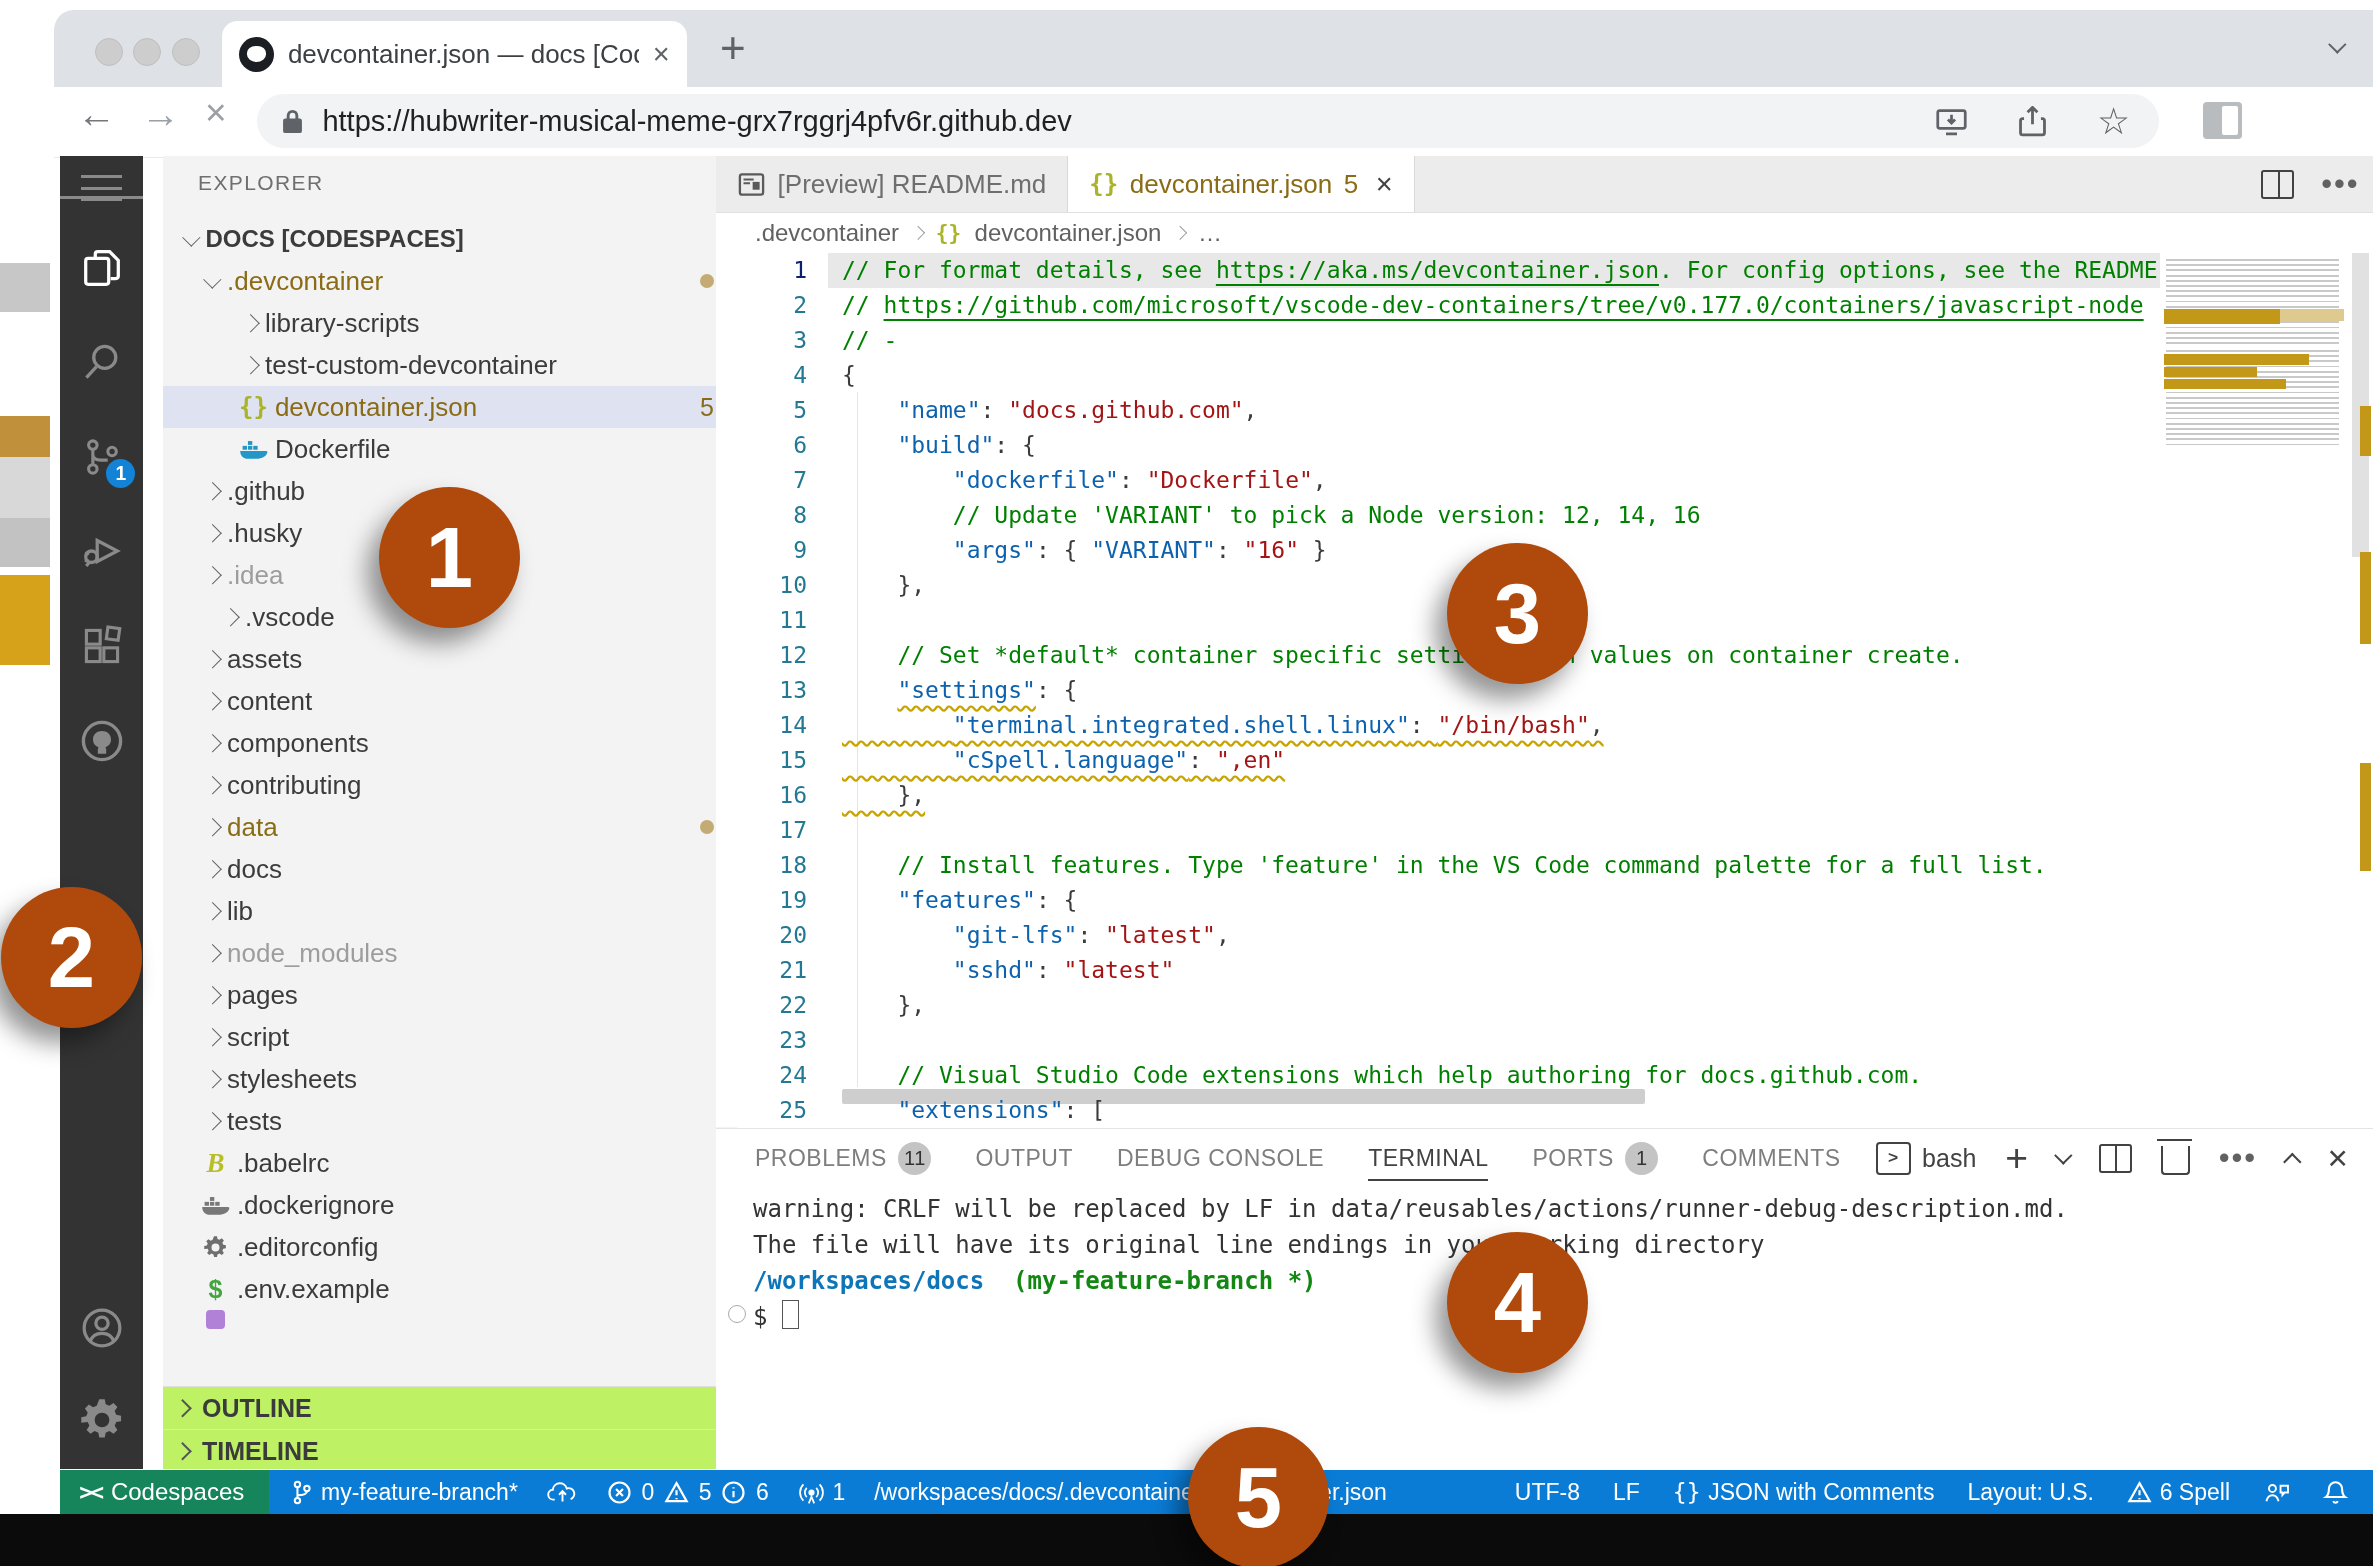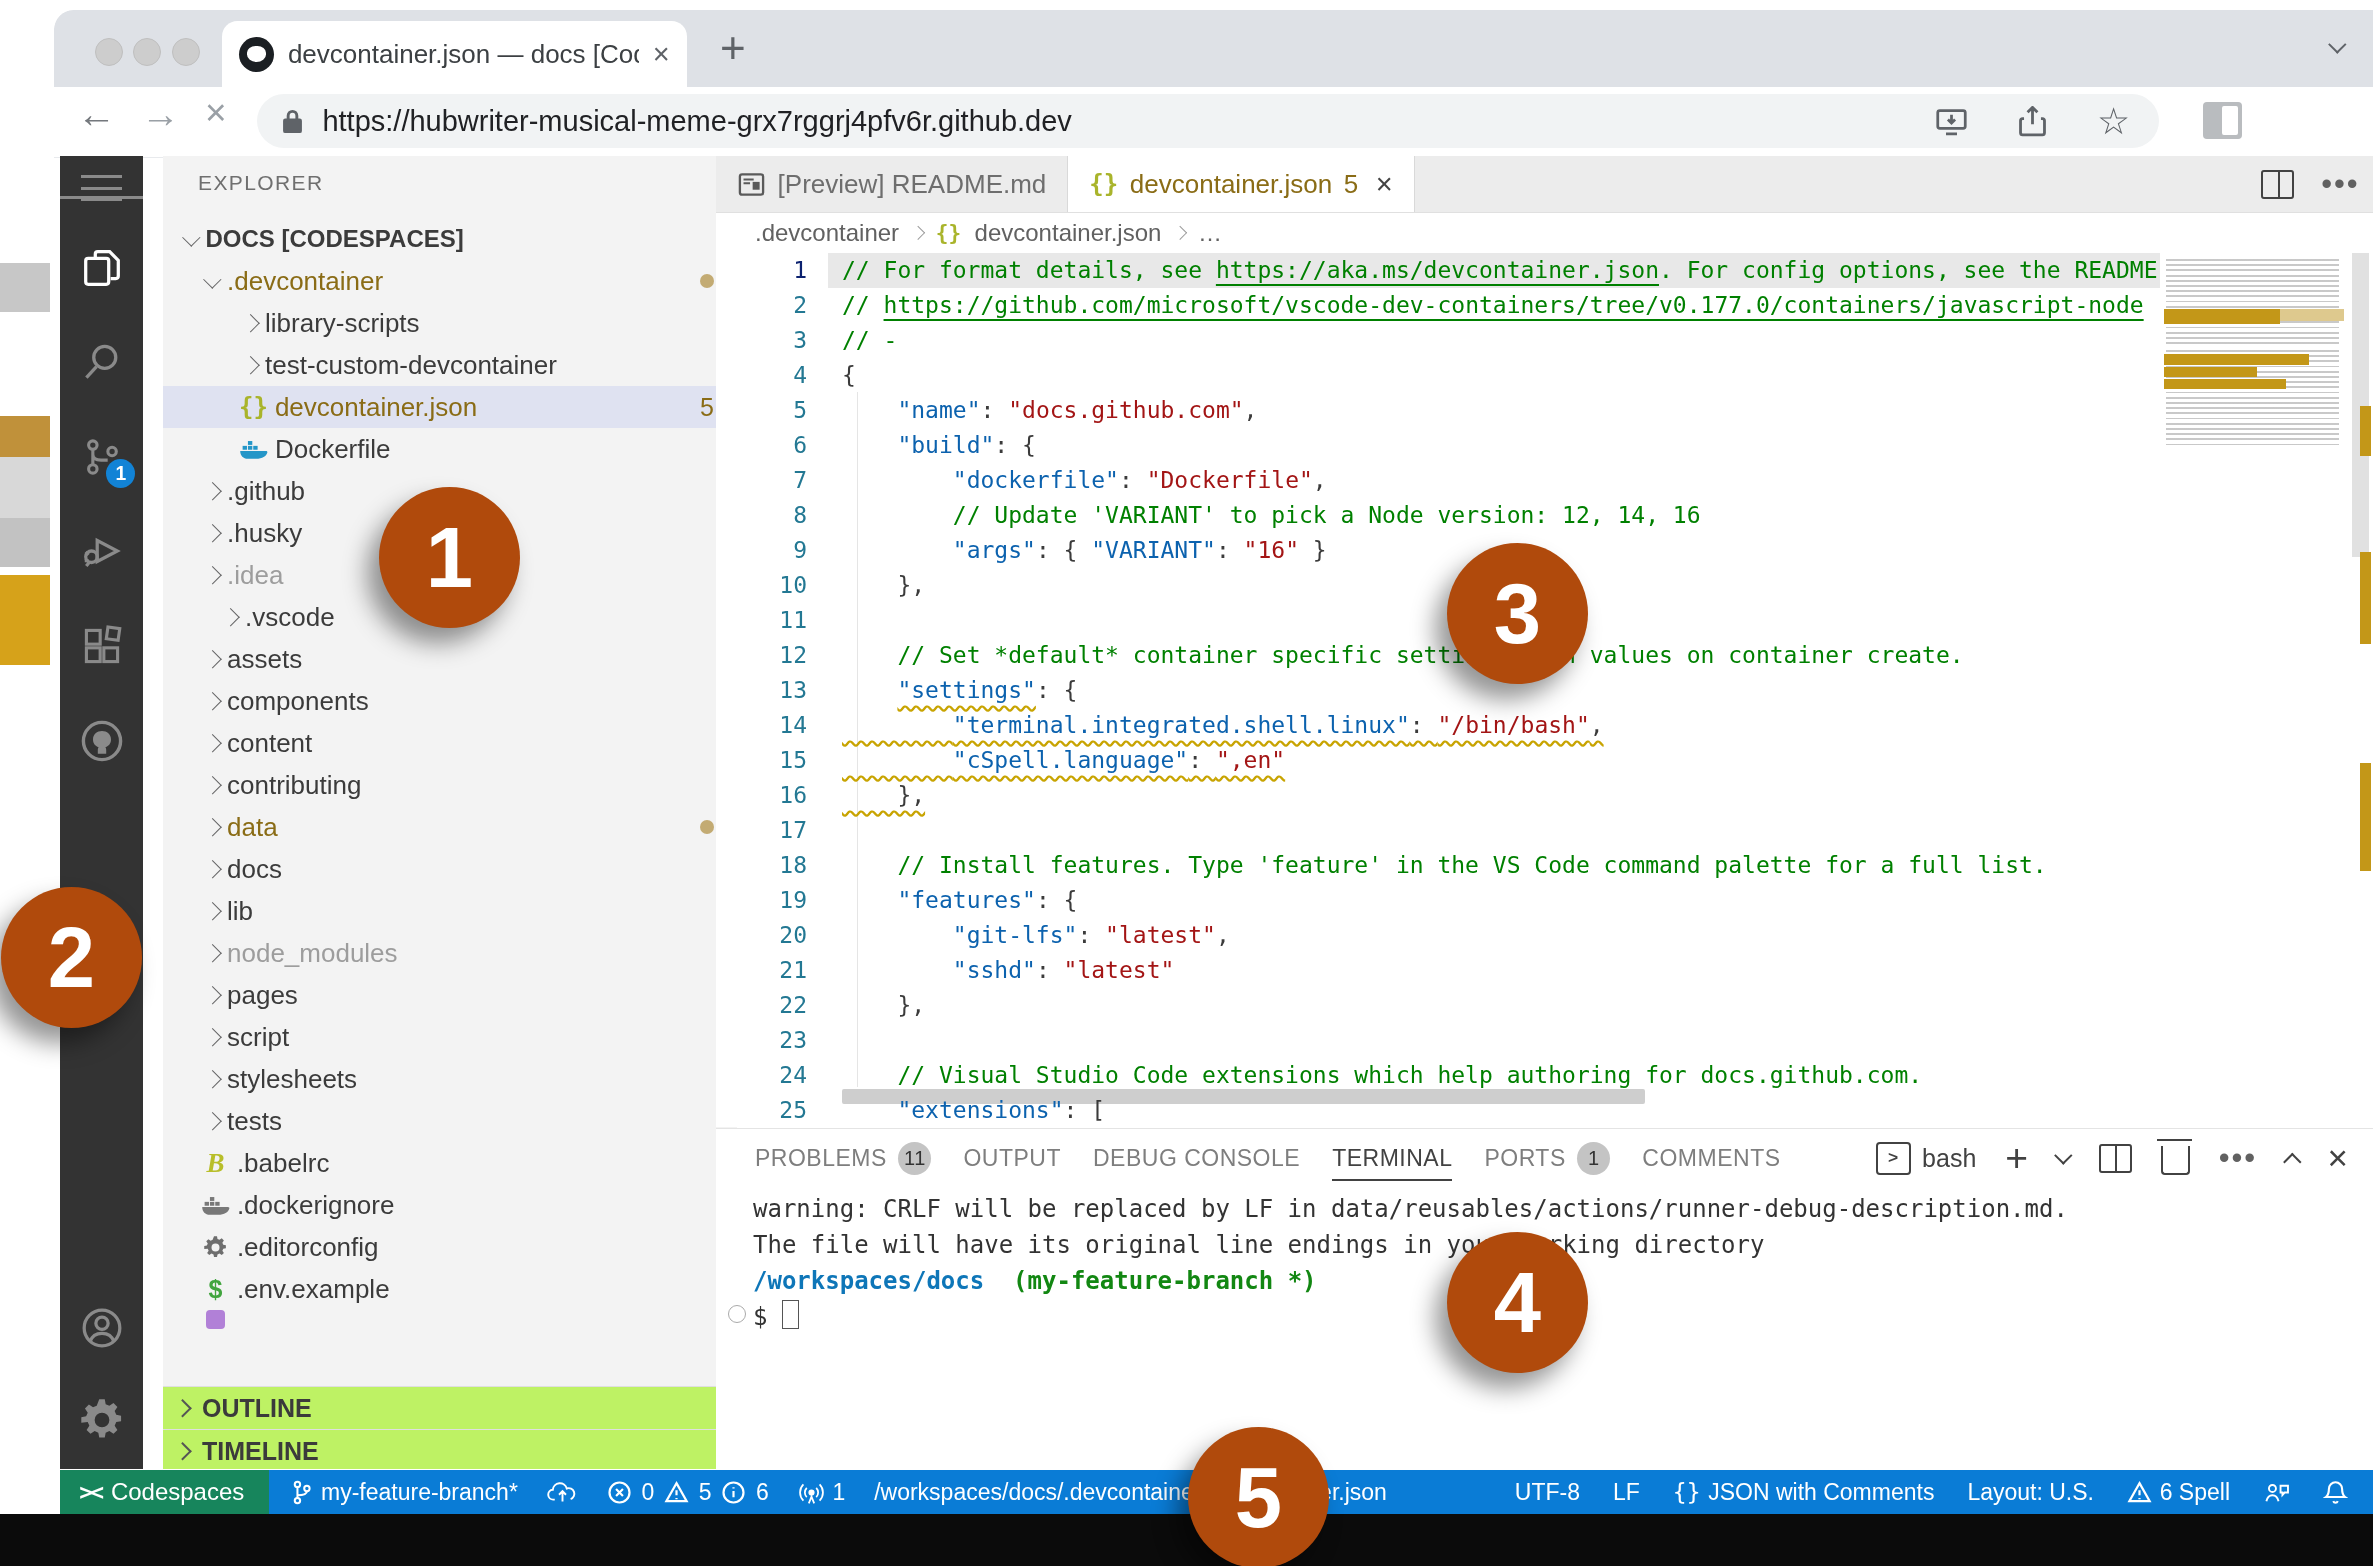--- a/index.html
+++ b/index.html
@@ -88,21 +88,21 @@
 
   .minimap{position:absolute;left:1444px;top:97px;width:189px;height:875px;background:#fff;}
   .mm-text{position:absolute;left:5.8px;right:9.7px;background:repeating-linear-gradient(to bottom, rgba(60,60,60,.28) 0 1.9px, transparent 1.9px 5.2px);}
   .mm-gold{position:absolute;background:#c39718;}
   .mm-tan{position:absolute;background:#dec98e;}
   .ruler{position:absolute;left:1634px;top:97px;width:23px;height:875px;}
   .ruler .thumb{position:absolute;left:1.9px;top:0;width:17.4px;height:304px;background:#c9c9c9;opacity:.55;}
   .rmark{position:absolute;left:9.7px;width:11.6px;background:#c39718;}
 
   .panel{position:absolute;left:716px;top:1128px;width:1657px;height:342px;background:#fff;border-top:1px solid #e4e4e4;}
-  .ptabs{position:absolute;left:39px;top:0;height:58px;display:flex;align-items:center;gap:32px;}
+  .ptabs{position:absolute;left:39px;top:0;height:58px;display:flex;align-items:center;gap:44px;}
   .ptab{font-size:23px;color:#7e7e7e;letter-spacing:0.5px;display:flex;align-items:center;gap:11.6px;position:relative;height:58px;line-height:58px;}
   .ptab.active{color:#424242;}
   .ptab.active::after{content:"";position:absolute;left:0;right:0;bottom:5.8px;height:1.9px;background:#424242;}
   .pbadge{min-width:33px;height:33px;border-radius:16.4px;background:#c4c4c4;color:#333;font-size:20px;text-align:center;line-height:33px;}
   .pactions{position:absolute;right:25px;top:0;height:58px;display:flex;align-items:center;gap:29px;color:#424242;font-size:25px;}
   .bash-ic{width:31px;height:29px;border:2.3px solid #424242;border-radius:3.9px;font-size:17.4px;line-height:27px;text-align:center;font-weight:700;}
   .trash{width:25px;height:27px;border:2.1px solid #424242;border-top:none;border-radius:0 0 3.9px 3.9px;position:relative;margin-top:5.8px;}
   .trash::before{content:"";position:absolute;left:-5.8px;top:-7.7px;width:35px;height:2.3px;background:#424242;}
   #term{position:absolute;left:37px;top:62px;font-family:"DejaVu Sans Mono",monospace;font-size:24px;color:#333;}
   .tline{height:36px;line-height:36px;white-space:pre;}
@@ -331,27 +331,27 @@
         <div class="trow" style="padding-left: 35px;">
           <span class="chev">
             <span class="cv right"></span>
           </span>
           <span class="tlabel">assets</span>
         </div>
         <div class="trow" style="padding-left: 35px;">
           <span class="chev">
             <span class="cv right"></span>
           </span>
+          <span class="tlabel">content</span>
+        </div>
+        <div class="trow" style="padding-left: 35px;">
+          <span class="chev">
+            <span class="cv right"></span>
+          </span>
           <span class="tlabel">components</span>
-        </div>
-        <div class="trow" style="padding-left: 35px;">
-          <span class="chev">
-            <span class="cv right"></span>
-          </span>
-          <span class="tlabel">content</span>
         </div>
         <div class="trow" style="padding-left: 35px;">
           <span class="chev">
             <span class="cv right"></span>
           </span>
           <span class="tlabel">contributing</span>
         </div>
         <div class="trow" style="padding-left: 35px;">
           <span class="chev">
             <span class="cv right"></span>

